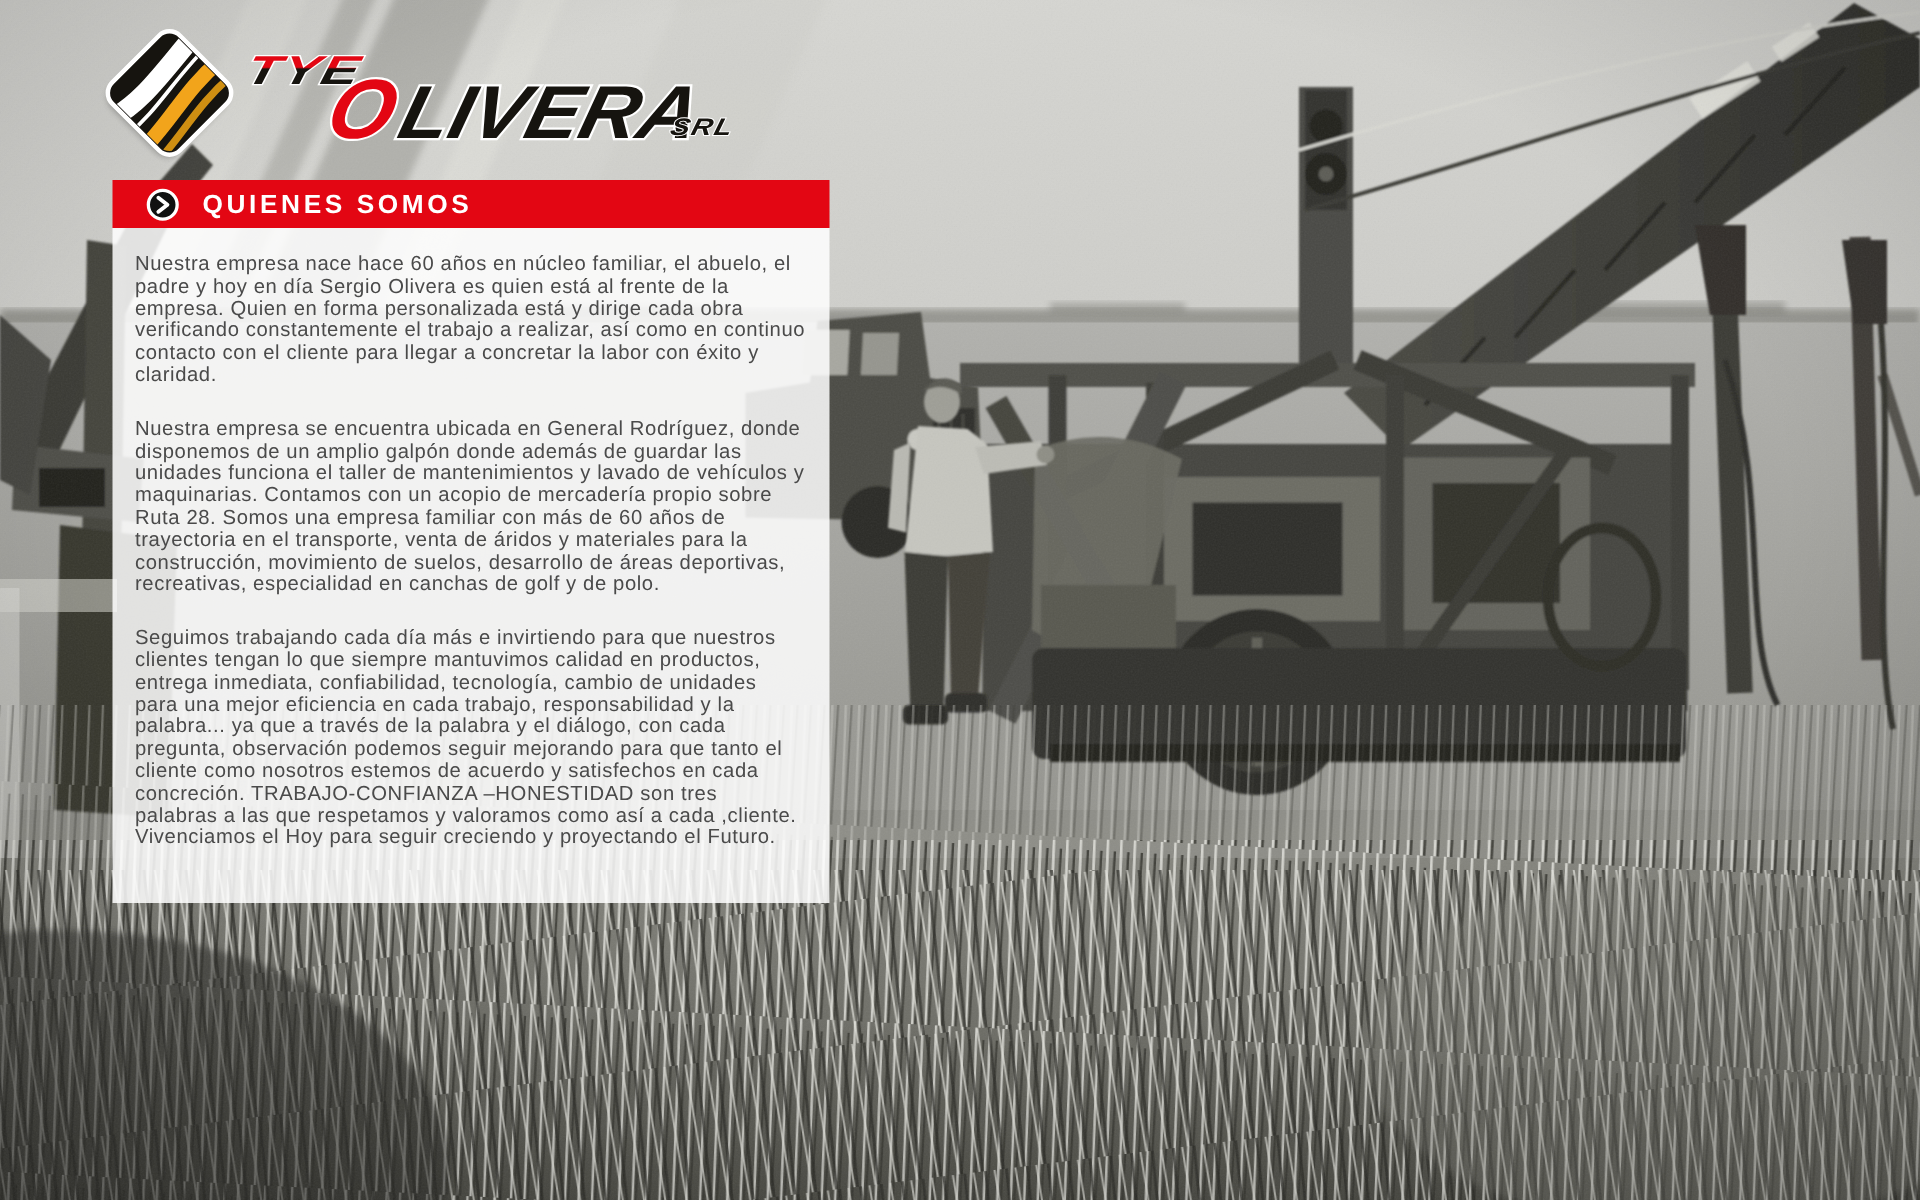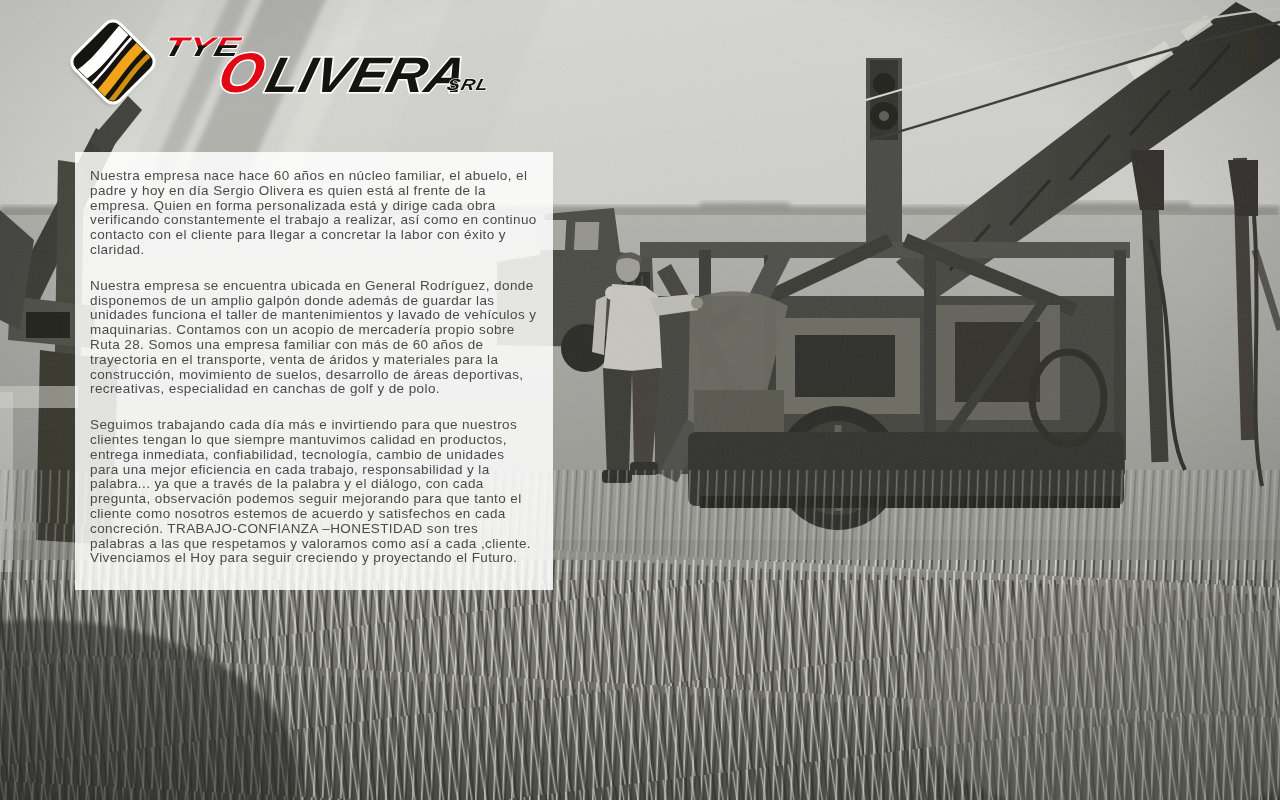--- a/index.html
+++ b/index.html
@@ -6,21 +6,21 @@
   .stage{position:relative;width:1280px;height:800px;overflow:hidden;margin:0 auto;
          font-family:"Liberation Sans","DejaVu Sans",sans-serif;}
   .photo{position:absolute;left:0;top:0;width:1280px;height:800px;display:block;}
   .logo{position:absolute;left:60px;top:10px;width:500px;height:105px;cursor:pointer;}
   .section-bar{position:absolute;left:75px;top:120px;width:478px;height:32px;
                background:#e30613;display:flex;align-items:center;box-sizing:border-box;}
   .chev{margin-left:22px;width:23px;height:23px;flex:0 0 auto;display:block;}
   .section-bar h1{margin:0 0 0 15px;font-size:17.5px;font-weight:bold;letter-spacing:2.4px;
                   color:#ffffff;line-height:32px;white-space:nowrap;}
   .content{position:absolute;left:75px;top:152px;width:478px;box-sizing:border-box;
-           background:rgba(255,255,255,0.85);padding:17px 16px 8px 15px;}
+           background:rgba(255,255,255,0.85);padding:17px 16px 20px 15px;}
   .content p{margin:0 0 21px 0;font-size:13.5px;line-height:14.8px;letter-spacing:0.4px;
              color:#4a4a4a;}
   .content p:last-child{margin-bottom:16px;}
   .logo-text{font-weight:bold;font-style:italic;}
 </style>
 </head>
 <body>
 
 <div class="stage">
 
@@ -218,20 +218,27 @@
 
       <g transform="skewX(-14)" class="logo-text">
         <text x="114" y="46" font-size="27" letter-spacing="1" textLength="76" lengthAdjust="spacingAndGlyphs" fill="url(#tyeFill)" stroke="#ffffff" stroke-width="1.6" style="paint-order:stroke fill">TYE</text>
         <text x="176" y="82" font-size="56" fill="#e30613" stroke="#ffffff" stroke-width="3" style="paint-order:stroke fill">O</text>
         <text x="224" y="82" font-size="50" textLength="198" lengthAdjust="spacingAndGlyphs" fill="#16140f" stroke="#ffffff" stroke-width="3" style="paint-order:stroke fill">LIVERA</text>
         <text x="406" y="80" font-size="16" letter-spacing="1" textLength="42" lengthAdjust="spacingAndGlyphs" fill="#16140f" stroke="#ffffff" stroke-width="1.2" style="paint-order:stroke fill">SRL</text>
       </g>
     </svg>
   </a>
 
+  <div class="section-bar">
+    <svg class="chev" viewBox="0 0 23 23">
+      <circle cx="11.5" cy="11.5" r="9.6" fill="#111111" stroke="#ffffff" stroke-width="2.2"></circle>
+      <path d="M8.6,6.8 L14.6,11.5 L8.6,16.2" fill="none" stroke="#ffffff" stroke-width="2.6" stroke-linecap="round" stroke-linejoin="round"></path>
+    </svg>
+    <h1>QUIENES SOMOS</h1>
+  </div>
 
   <div class="content">
     <p>Nuestra empresa nace hace 60 años en núcleo familiar, el abuelo, el padre y hoy en día Sergio Olivera es quien está al frente de la empresa. Quien en forma personalizada está y dirige cada obra verificando constantemente el trabajo a realizar, así como en continuo contacto con el cliente para llegar a concretar la labor con éxito y claridad.</p>
     <p>Nuestra empresa se encuentra ubicada en General Rodríguez, donde disponemos de un amplio galpón donde además de guardar las unidades funciona el taller de mantenimientos y lavado de vehículos y maquinarias. Contamos con un acopio de mercadería propio sobre Ruta 28. Somos una empresa familiar con más de 60 años de trayectoria en el transporte, venta de áridos y materiales para la construcción, movimiento de suelos, desarrollo de áreas deportivas, recreativas, especialidad en canchas de golf y de polo.</p>
     <p>Seguimos trabajando cada día más e invirtiendo para que nuestros clientes tengan lo que siempre mantuvimos calidad en productos, entrega inmediata, confiabilidad, tecnología, cambio de unidades para una mejor eficiencia en cada trabajo, responsabilidad y la palabra... ya que a través de la palabra y el diálogo, con cada pregunta, observación podemos seguir mejorando para que tanto el cliente como nosotros estemos de acuerdo y satisfechos en cada concreción. TRABAJO-CONFIANZA –HONESTIDAD son tres palabras a las que respetamos y valoramos como así a cada ,cliente. Vivenciamos el Hoy para seguir creciendo y proyectando el Futuro.</p>
   </div>
 
 </div>
 
 </body></html>

